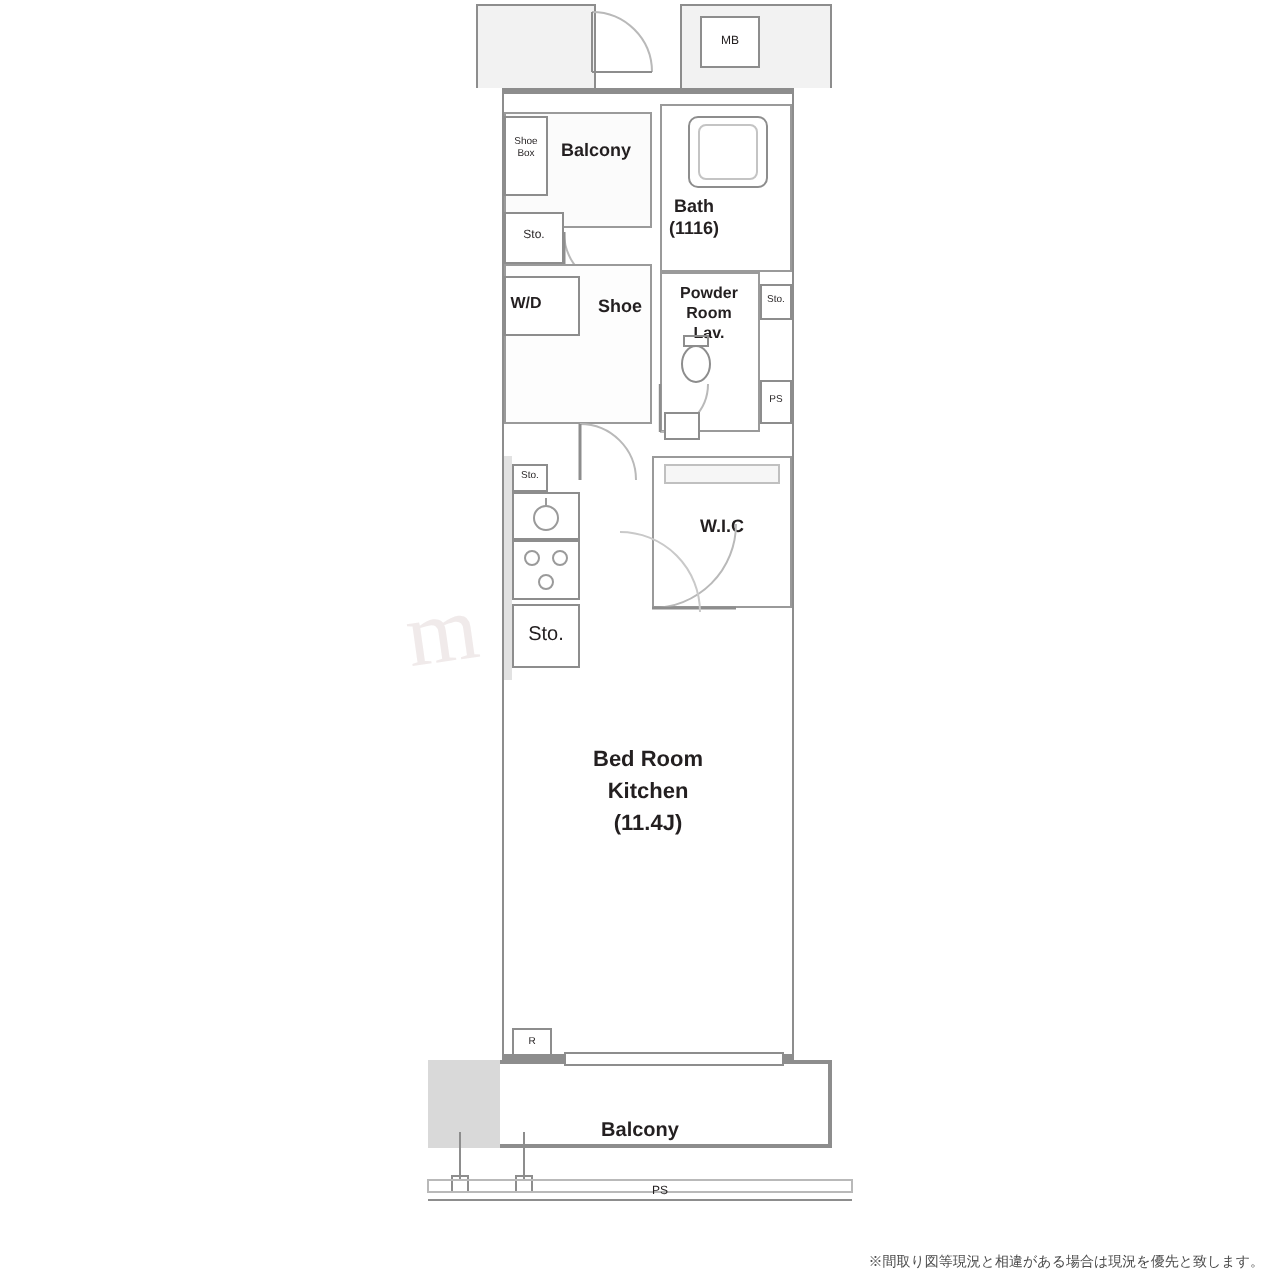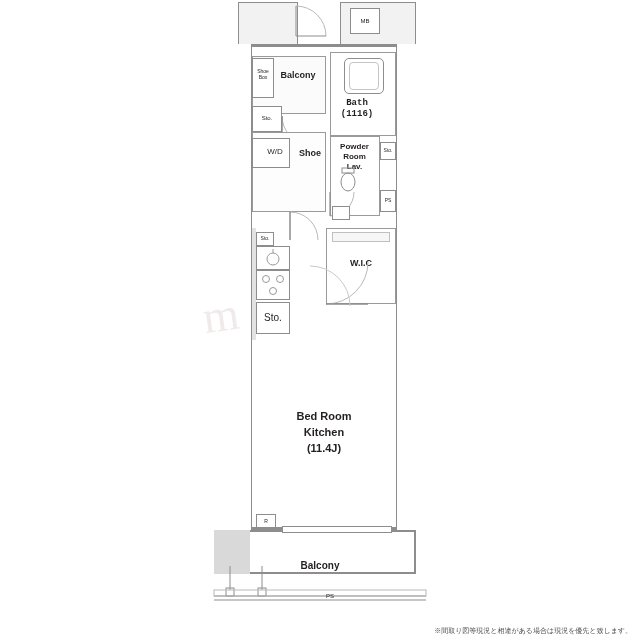--- a/index.html
+++ b/index.html
@@ -60,32 +60,32 @@
     <line x1="296" y1="36" x2="326" y2="36" stroke="#8d8d8d" stroke-width="1"></line>
 
     <path d="M282 116 A28 28 0 0 0 310 144" fill="none" stroke="#b9b9b9" stroke-width="1"></path>
     <line x1="282" y1="116" x2="282" y2="144" stroke="#8d8d8d" stroke-width="1.5"></line>
   </svg>
 
   <div class="room" style="left:252px;top:132px;width:74px;height:80px;background:#fdfdfd;"></div>
   <div class="lbl b" style="left:290px;top:148px;width:40px;">Shoe</div>
 
   <div class="box outline" style="left:252px;top:138px;width:38px;height:30px;background:#ffffff;"></div>
-  <div class="lbl tiny" style="left:256px;top:148px;width:38px;font-size:8px;">W/D</div>
+  <div class="lbl tiny" style="left:244px;top:148px;width:38px;font-size:8px;font-weight:bold;">W/D</div>
 
   <svg width="640" height="640">
     <path d="M290 212 A28 28 0 0 1 318 240" fill="none" stroke="#b9b9b9" stroke-width="1"></path>
     <line x1="290" y1="212" x2="290" y2="240" stroke="#8d8d8d" stroke-width="1.5"></line>
   </svg>
 
   <div class="room" style="left:330px;top:52px;width:66px;height:84px;"></div>
 
   <div class="box" style="left:344px;top:58px;width:40px;height:36px;border:1px solid #8d8d8d;border-radius:5px;background:#ffffff;"></div>
   <div class="box" style="left:349px;top:62px;width:30px;height:28px;border:1px solid #c4c4c4;border-radius:4px;"></div>
-  <div class="lbl b" style="left:328px;top:98px;width:58px;font-family:Liberation Mono, monospace;">Bath
+  <div class="lbl b" style="left:318px;top:98px;width:58px;">Bath
 (1116)</div>
 
   <div class="room" style="left:330px;top:136px;width:50px;height:80px;"></div>
   <div class="lbl b" style="left:330px;top:142px;width:49px;font-size:8px;line-height:10px;">Powder
 Room
 Lav.</div>
 
   <svg width="640" height="640">
     <ellipse cx="348" cy="182" rx="7" ry="9" fill="none" stroke="#8d8d8d" stroke-width="1"></ellipse>
     <rect x="342" y="168" width="12" height="5" fill="none" stroke="#8d8d8d" stroke-width="1"></rect>
@@ -127,21 +127,21 @@
     <circle cx="280" cy="279" r="3.5" fill="none" stroke="#9a9a9a" stroke-width="1"></circle>
     <circle cx="273" cy="291" r="3.5" fill="none" stroke="#9a9a9a" stroke-width="1"></circle>
   </svg>
 
   <div class="box outline" style="left:256px;top:302px;width:34px;height:32px;background:#ffffff;"></div>
   <div class="lbl" style="left:256px;top:312px;width:34px;font-size:10px;">Sto.</div>
 
   <div class="box" style="left:252px;top:228px;width:4px;height:112px;background:#e2e2e2;"></div>
 
   <div class="room" style="left:252px;top:340px;width:144px;height:180px;border:none;"></div>
-  <div class="lbl b" style="left:264px;top:408px;width:120px;font-size:11px;line-height:16px;">Bed Room
+  <div class="lbl b" style="left:264px;top:372px;width:120px;font-size:11px;line-height:16px;">Bed Room
 Kitchen
 (11.4J)</div>
 
   <div class="box" style="left:214px;top:530px;width:202px;height:44px;border:2px solid #8d8d8d;background:#ffffff;"></div>
   <div class="box grey" style="left:214px;top:530px;width:36px;height:44px;background:#d9d9d9;"></div>
   <div class="lbl b" style="left:280px;top:560px;width:80px;font-size:10px;text-align:center;">Balcony</div>
 
   <div class="box outline" style="left:256px;top:514px;width:20px;height:14px;background:#ffffff;"></div>
   <div class="lbl xtiny" style="left:256px;top:518px;width:20px;">R</div>
 

